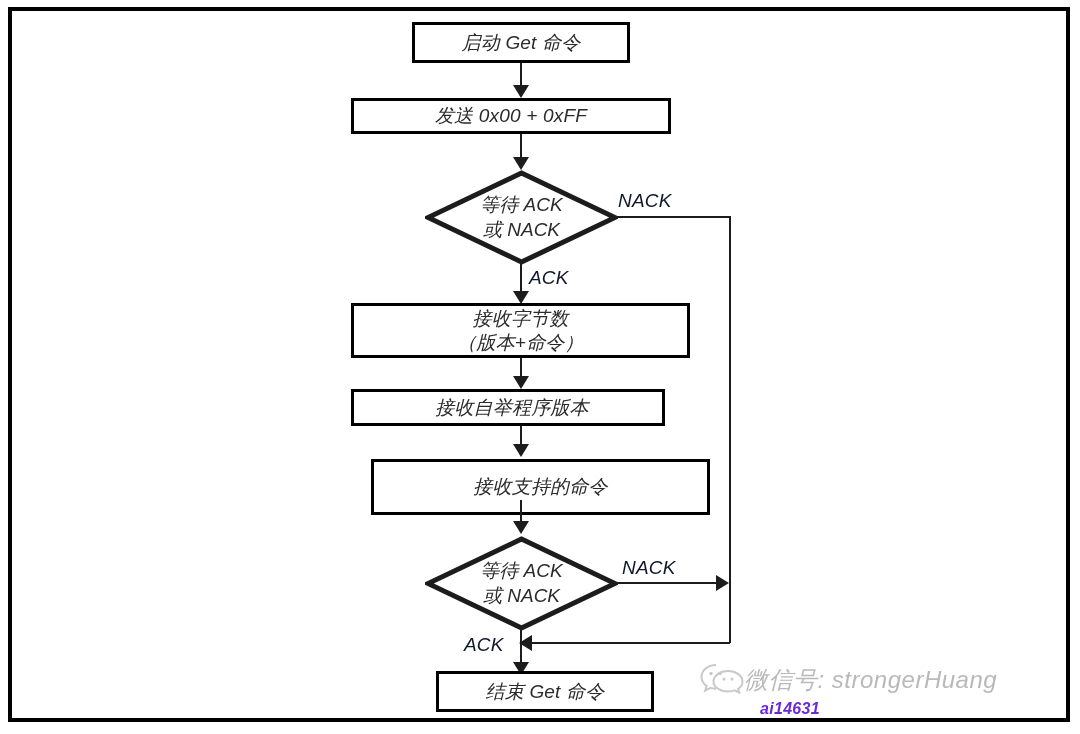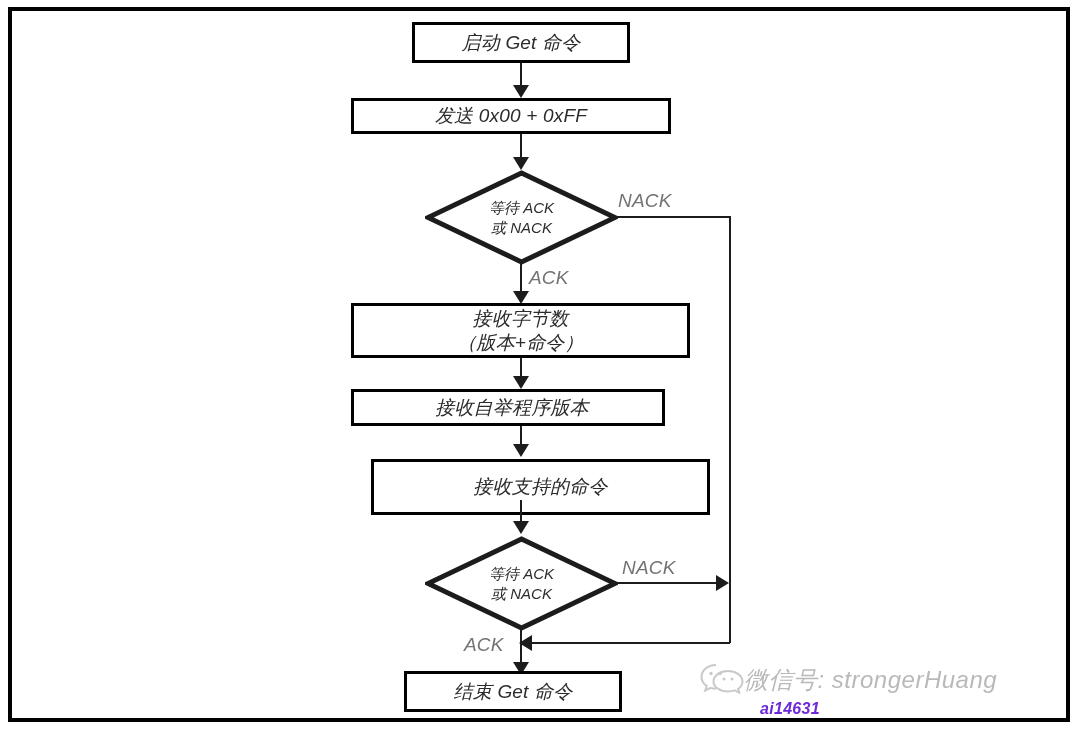--- a/index.html
+++ b/index.html
@@ -74,21 +74,21 @@
     position: absolute;
     left: 0;
     top: 0;
     width: 100%;
     height: 100%;
     display: flex;
     align-items: center;
     justify-content: center;
     text-align: center;
     color: #2b2b2b;
-    font-size: 15px;
+    font-size: 19px;
     line-height: 1.3;
     white-space: pre-line;
     pointer-events: none;
   }
   
   .conn {
     position: absolute;
     background: #1c1c1c;
   }
   .vline { width: 2px; }
@@ -112,21 +112,21 @@
   .arrow-right {
     position: absolute;
     width: 0;
     height: 0;
     border-top: 8px solid transparent;
     border-bottom: 8px solid transparent;
     border-left: 13px solid #1c1c1c;
   }
   .edge-label {
     position: absolute;
-    color: #737373;
+    color: #0f172a;
     font-size: 19px;
     white-space: nowrap;
     letter-spacing: 0.2px;
   }
   
   .watermark {
     position: absolute;
     left: 700px;
     top: 662px;
     display: flex;
@@ -221,21 +221,21 @@
   <div class="arrow-right" style="left:716px; top:575px;"></div>
   <div class="edge-label" style="left:622px; top:557px;">NACK</div>
 
   <div class="conn hline" style="left:530px; top:642px; width:200px;"></div>
   <div class="arrow-left" style="left:519px; top:635px;"></div>
 
   <div class="conn vline" style="left:520px; top:628px; height:39px;"></div>
   <div class="arrow-down" style="left:513px; top:662px;"></div>
   <div class="edge-label" style="left:464px; top:634px;">ACK</div>
 
-  <div class="node" style="left:404px; top:671px; width:218px; height:41px;">
+  <div class="node" style="left:436px; top:671px; width:218px; height:41px;">
     <span class="node-label">结束 Get 命令</span>
   </div>
 
   <div class="watermark">
     <span>
       <svg width="44" height="32" viewBox="0 0 44 32" aria-hidden="true">
         <path d="M16 3 C7.5 3 1.5 8.6 1.5 15 C1.5 18.6 3.5 21.8 6.7 23.9 L5.2 28.6 L10.6 25.9 C12.3 26.4 14.1 26.7 16 26.7" fill="none" stroke="#c9c9c9" stroke-width="2"></path>
         <circle cx="11" cy="11.5" r="1.7" fill="#c9c9c9"></circle>
         <circle cx="20" cy="11.5" r="1.7" fill="#c9c9c9"></circle>
         <path d="M28 9 C36 9 42.5 13.8 42.5 19.4 C42.5 22.4 40.8 25.1 38.1 26.9 L39.2 30.6 L34.6 28.4 C32.6 29.1 30.4 29.5 28 29.5 C20 29.5 13.5 24.9 13.5 19.4 C13.5 13.8 20 9 28 9 Z" fill="none" stroke="#c9c9c9" stroke-width="2"></path>

